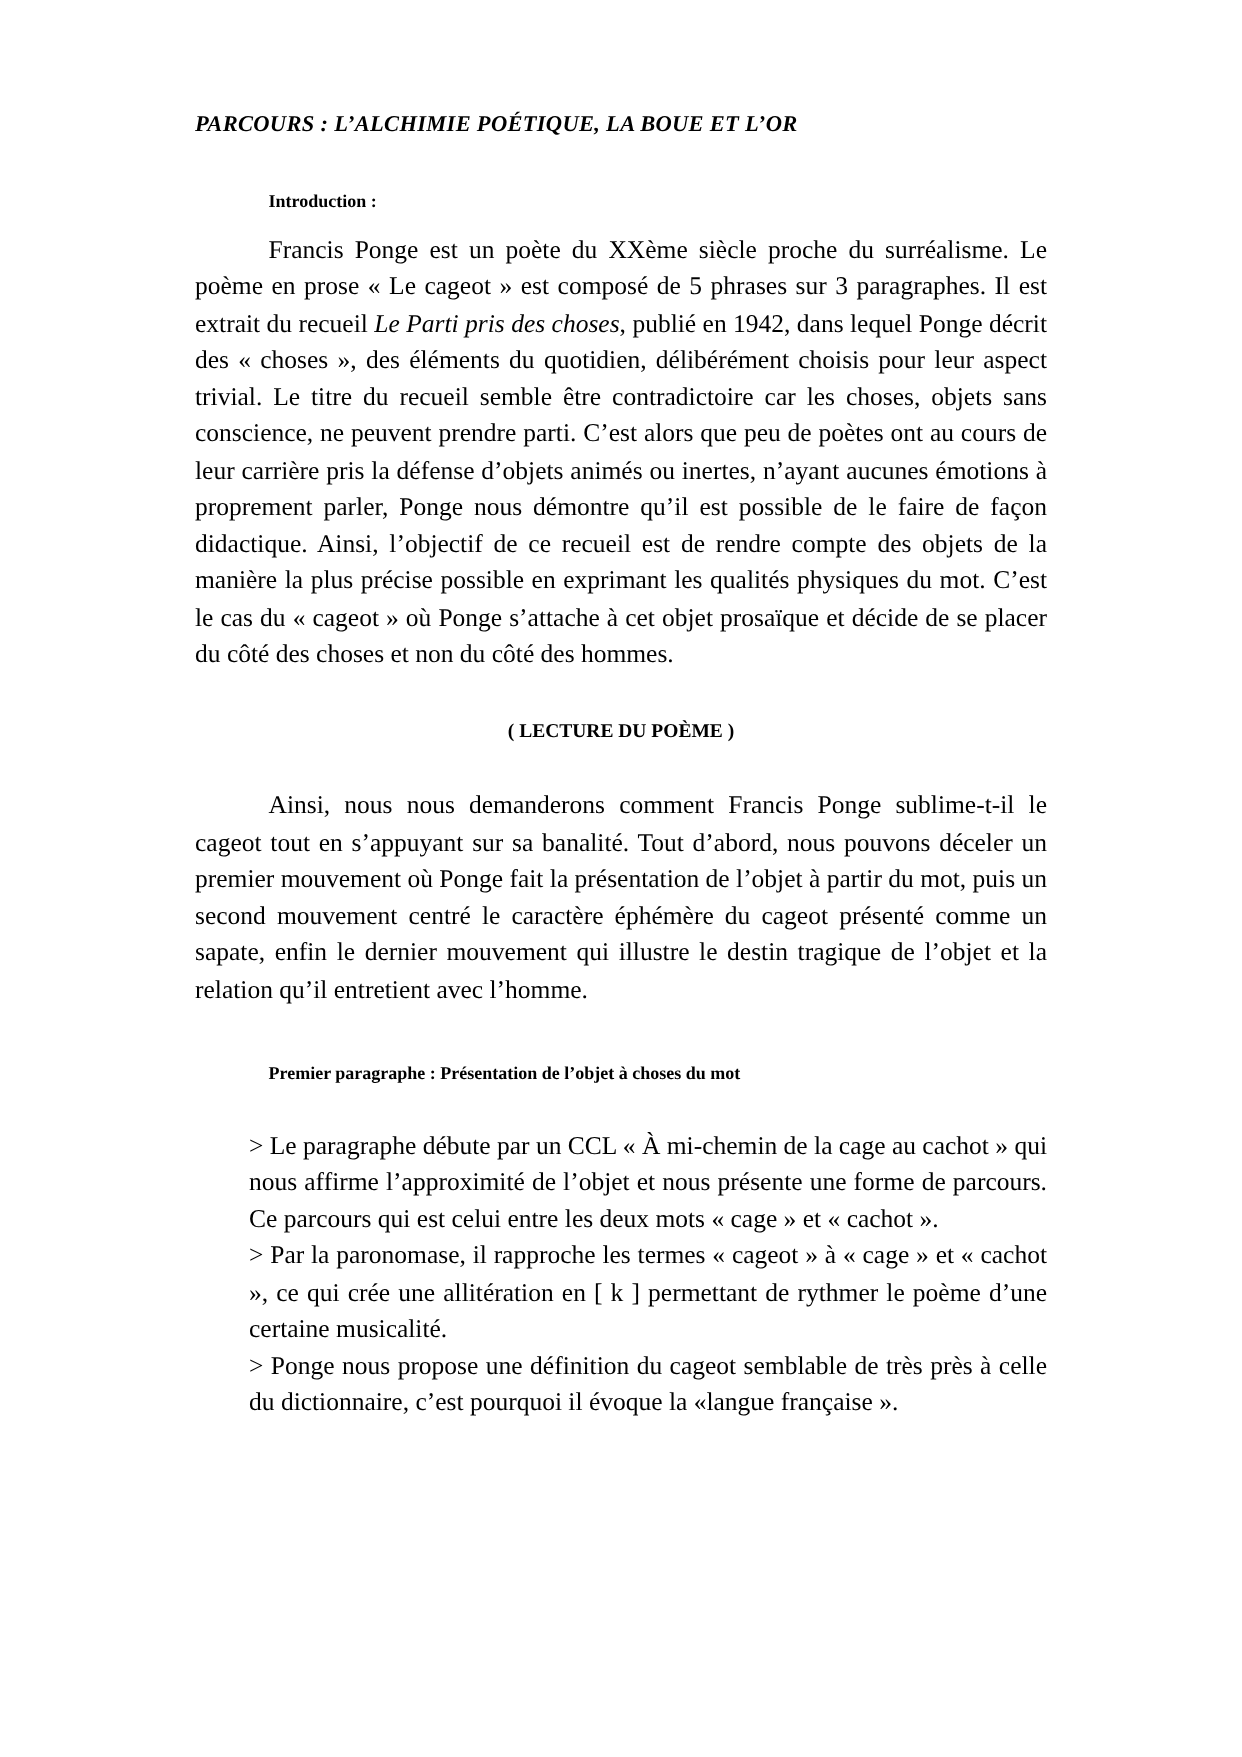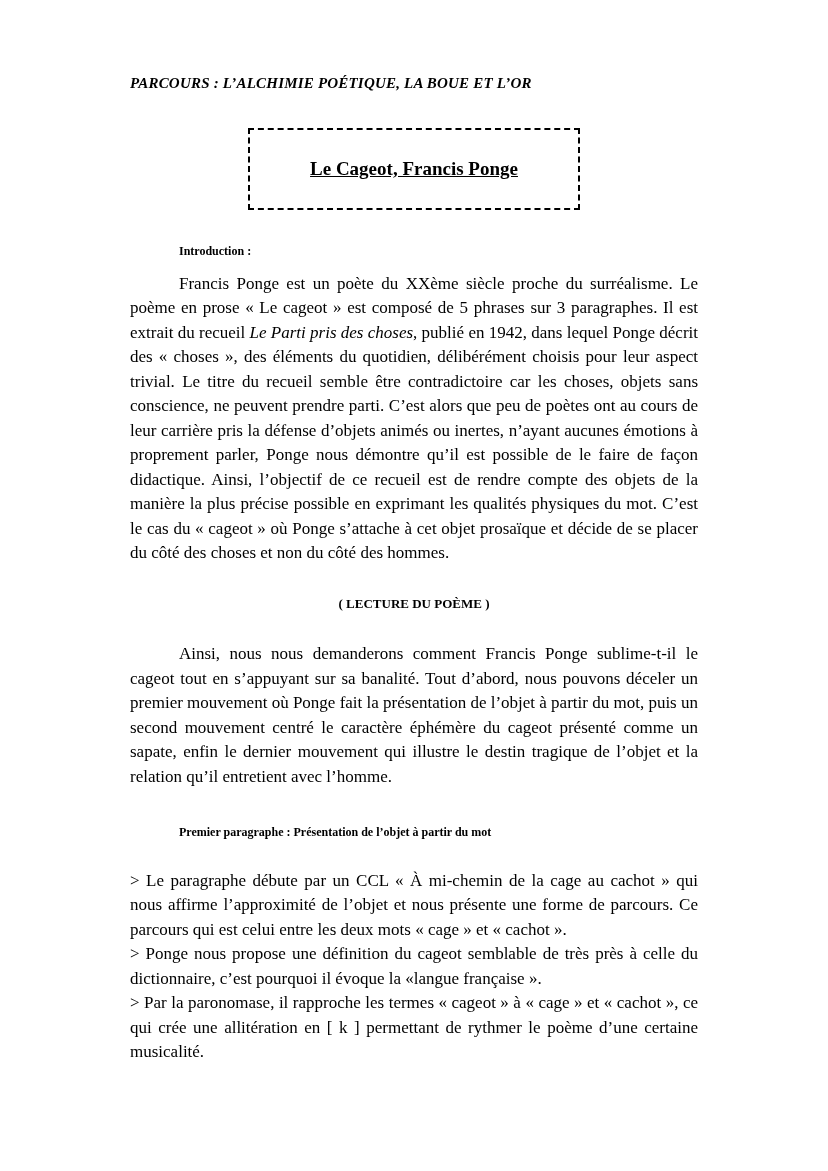--- a/index.html
+++ b/index.html
@@ -61,46 +61,44 @@
     font-size: 13px;
     font-weight: bold;
     margin: 26px 0 26px 0;
     line-height: 24.5px;
   }
 
   .premier-heading { margin-top: 31px; }
 
   .bullet-par {
     text-align: justify;
+    margin-left: 36px;
   }
   .first-bullet { margin-top: 24px; }
 
   .italic { font-style: italic; }
 </style>
 </head>
 <body>
 
 <div class="page">
 
   <p class="course-header">PARCOURS : L’ALCHIMIE POÉTIQUE, LA BOUE ET L’OR</p>
 
-  <div class="title-box">
-    <h1 class="doc-title">Le Cageot, Francis Ponge</h1>
-  </div>
 
   <h2 class="section-heading indent intro-heading">Introduction :</h2>
 
   <p class="body-par after-heading"><span>Francis Ponge est un poète du XXème siècle proche du surréalisme. Le poème en prose « Le cageot » est composé de 5 phrases sur 3 paragraphes. Il est extrait du recueil </span><span class="italic">Le Parti pris des choses</span><span>, publié en 1942, dans lequel Ponge décrit des « choses », des éléments du quotidien, délibérément choisis pour leur aspect trivial. Le titre du recueil semble être contradictoire car les choses, objets sans conscience, ne peuvent prendre parti. C’est alors que peu de poètes ont au cours de leur carrière pris la défense d’objets animés ou inertes, n’ayant aucunes émotions à proprement parler, Ponge nous démontre qu’il est possible de le faire de façon didactique. Ainsi, l’objectif de ce recueil est de rendre compte des objets de la manière la plus précise possible en exprimant les qualités physiques du mot. C’est le cas du « cageot » où Ponge s’attache à cet objet prosaïque et décide de se placer du côté des choses et non du côté des hommes.</span></p>
 
   <h2 class="center-heading">( LECTURE DU POÈME )</h2>
 
 
   <p class="body-par">Ainsi, nous nous demanderons comment Francis Ponge sublime-t-il le cageot tout en s’appuyant sur sa banalité. Tout d’abord, nous pouvons déceler un premier mouvement où Ponge fait la présentation de l’objet à partir du mot, puis un second mouvement centré le caractère éphémère du cageot présenté comme un sapate, enfin le dernier mouvement qui illustre le destin tragique de l’objet et la relation qu’il entretient avec l’homme.</p>
 
-  <h2 class="section-heading indent premier-heading">Premier paragraphe : Présentation de l’objet à partir du mot</h2>
+  <h2 class="section-heading indent premier-heading">Premier paragraphe : Présentation de l’objet à choses du mot</h2>
 
   <p class="bullet-par first-bullet">&gt; Le paragraphe débute par un CCL « À mi-chemin de la cage au cachot » qui nous affirme l’approximité de l’objet et nous présente une forme de parcours. Ce parcours qui est celui entre les deux mots « cage » et « cachot ».</p>
 
+  <p class="bullet-par">&gt; Par la paronomase, il rapproche les termes « cageot » à « cage » et « cachot », ce qui crée une allitération en [ k ] permettant de rythmer le poème d’une certaine musicalité.</p>
+
   <p class="bullet-par">&gt; Ponge nous propose une définition du cageot semblable de très près à celle du dictionnaire, c’est pourquoi il évoque la «langue française ».</p>
-
-  <p class="bullet-par">&gt; Par la paronomase, il rapproche les termes « cageot » à « cage » et « cachot », ce qui crée une allitération en [ k ] permettant de rythmer le poème d’une certaine musicalité.</p>
 
 </div>
 
 </body></html>

